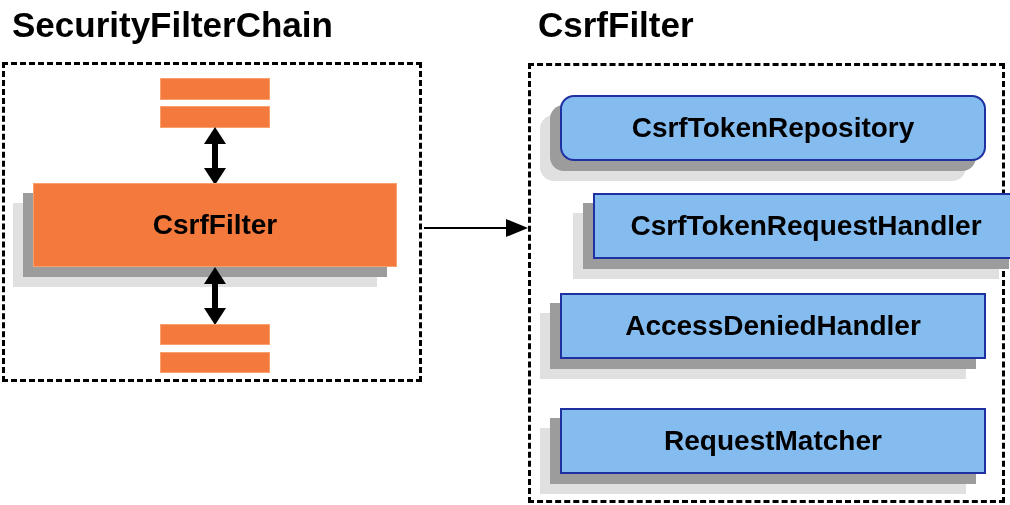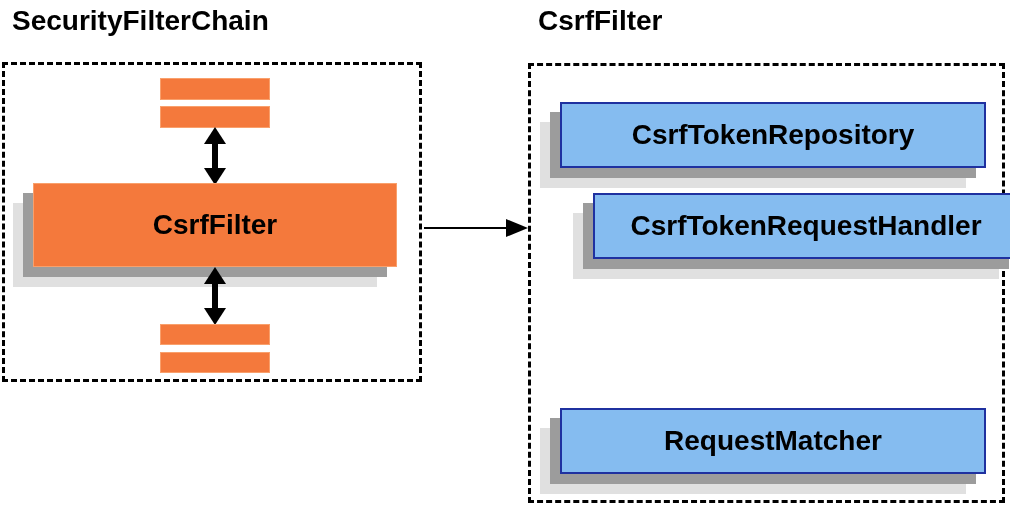--- a/index.html
+++ b/index.html
@@ -10,21 +10,21 @@
   }
   .canvas {
     position: relative;
     width: 1010px;
     height: 505px;
     background: #ffffff;
     overflow: hidden;
   }
   .panel-title {
     position: absolute;
-    font-size: 28px;
+    font-size: 35px;
     font-weight: bold;
     color: #000000;
     white-space: nowrap;
   }
   .title-left  { left: 12px;  top: 5px; }
   .title-right { left: 538px; top: 5px; }
 
   .dashed-box {
     position: absolute;
     border: 3px dashed #000000;
@@ -70,21 +70,21 @@
     border: 2px solid #1F31A0;
     box-sizing: border-box;
     box-shadow: -10px 10px 0 #9C9C9C, -20px 20px 0 #E0E0E0;
     display: flex;
     align-items: center;
     justify-content: center;
     font-size: 28px;
     font-weight: bold;
     color: #000000;
   }
-  .comp-1 { top: 102px; }
+  .comp-1 { top: 95px; border-radius: 14px; }
   .comp-2 { top: 193px; margin-left: 33px; }
   .comp-3 { top: 293px; }
   .comp-4 { top: 408px; }
 
   .arrow-svg { position: absolute; display: block; }
   .v-arrow-1 { left: 197px; top: 127px; }
   .v-arrow-2 { left: 197px; top: 267px; }
   .h-arrow   { left: 424px; top: 214px; }
 </style>
 </head>
@@ -126,17 +126,20 @@
     <rect x="0" y="13" width="84" height="2" fill="#000000"></rect>
     <polygon points="104,14 82,5 82,23" fill="#000000"></polygon>
   </svg>
 
   <div class="component-box comp-1">
     <span>CsrfTokenRepository</span>
   </div>
   <div class="component-box comp-2">
     <span>CsrfTokenRequestHandler</span>
   </div>
+  <div class="component-box comp-3">
+    <span>AccessDeniedHandler</span>
+  </div>
   <div class="component-box comp-4">
     <span>RequestMatcher</span>
   </div>
 
 </div>
 
 </body></html>

